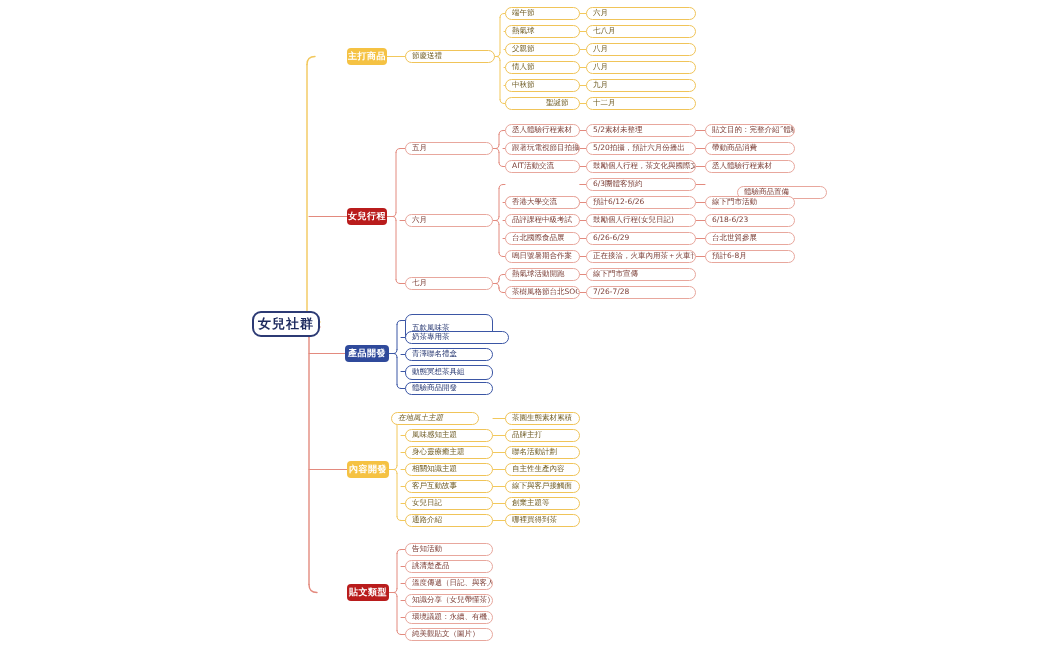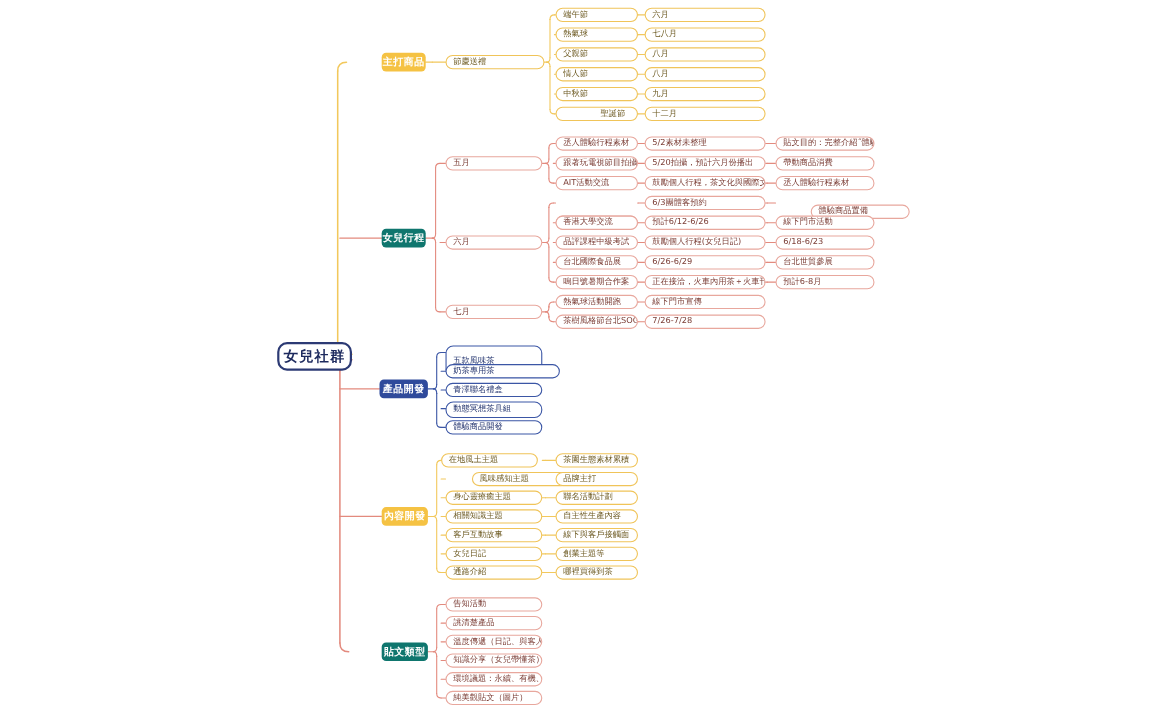--- a/index.html
+++ b/index.html
@@ -19,21 +19,21 @@
     color:#1d2a5e;font-weight:bold;font-size:13px;
     justify-content:center;letter-spacing:1px;
   }
 
   
   .branch{
     border-radius:4px;color:#ffffff;font-weight:bold;font-size:9px;
     justify-content:center;letter-spacing:.5px;
   }
   .branch.amber{background:#f5c243;}
-  .branch.coral{background:#0f766e;}
+  .branch.coral{background:#b91c1c;}
   .branch.navy {background:#2f4a9b;}
 
   
   .leaf{
     border-radius:7px;background:#ffffff;border:1px solid #ccc;
     font-size:7.5px;padding-left:6px;line-height:1.1;
     color:#3b3b3b;white-space:nowrap;overflow:hidden;
   }
   .leaf.amber{border-color:#f0c459;color:#6d5a22;}
   .leaf.coral{border-color:#e8a79d;color:#7a3c34;}
@@ -259,23 +259,23 @@
       <div class="node leaf coral" style="left: 505px; top: 286px; width: 75px; height: 13px;">茶樹風格節台北SOGO</div>
       <div class="node leaf coral" style="left: 586px; top: 286px; width: 110px; height: 13px;">7/26-7/28</div>
       <div class="node leaf coral" style="left: 405px; top: 277px; width: 88px; height: 13px;">七月</div>
       <div class="node branch navy" style="left: 345px; top: 345px; width: 44px; height: 17px;">產品開發</div>
       <div class="node leaf navy" style="left: 405px; top: 314px; width: 88px; height: 29px;">五款風味茶</div>
       <div class="node leaf navy" style="left: 405px; top: 331px; width: 104px; height: 13px;">奶茶專用茶</div>
       <div class="node leaf navy" style="left: 405px; top: 348px; width: 88px; height: 13px;">青澤聯名禮盒</div>
       <div class="node leaf navy" style="left: 405px; top: 365px; width: 88px; height: 15px;">動態冥想茶具組</div>
       <div class="node leaf navy" style="left: 405px; top: 382px; width: 88px; height: 13px;">體驗商品開發</div>
       <div class="node branch amber" style="left: 347px; top: 461px; width: 42px; height: 17px;">內容開發</div>
-      <div class="node leaf amber" style="left: 401px; top: 412px; width: 88px; height: 13px;">在地風土主題</div>
+      <div class="node leaf amber" style="left: 391px; top: 412px; width: 88px; height: 13px; font-style: italic;">在地風土主題</div>
       <div class="node leaf amber" style="left: 505px; top: 412px; width: 75px; height: 13px;">茶園生態素材累積</div>
-      <div class="node leaf amber" style="left: 405px; top: 429px; width: 88px; height: 13px; margin-left: 24px;">風味感知主題</div>
+      <div class="node leaf amber" style="left: 405px; top: 429px; width: 88px; height: 13px;">風味感知主題</div>
       <div class="node leaf amber" style="left: 505px; top: 429px; width: 75px; height: 13px;">品牌主打</div>
       <div class="node leaf amber" style="left: 405px; top: 446px; width: 88px; height: 13px;">身心靈療癒主題</div>
       <div class="node leaf amber" style="left: 505px; top: 446px; width: 75px; height: 13px;">聯名活動計劃</div>
       <div class="node leaf amber" style="left: 405px; top: 463px; width: 88px; height: 13px;">相關知識主題</div>
       <div class="node leaf amber" style="left: 505px; top: 463px; width: 75px; height: 13px;">自主性生產內容</div>
       <div class="node leaf amber" style="left: 405px; top: 480px; width: 88px; height: 13px;">客戶互動故事</div>
       <div class="node leaf amber" style="left: 505px; top: 480px; width: 75px; height: 13px;">線下與客戶接觸面</div>
       <div class="node leaf amber" style="left: 405px; top: 497px; width: 88px; height: 13px;">女兒日記</div>
       <div class="node leaf amber" style="left: 505px; top: 497px; width: 75px; height: 13px;">創業主題等</div>
       <div class="node leaf amber" style="left: 405px; top: 514px; width: 88px; height: 13px;">通路介紹</div>

